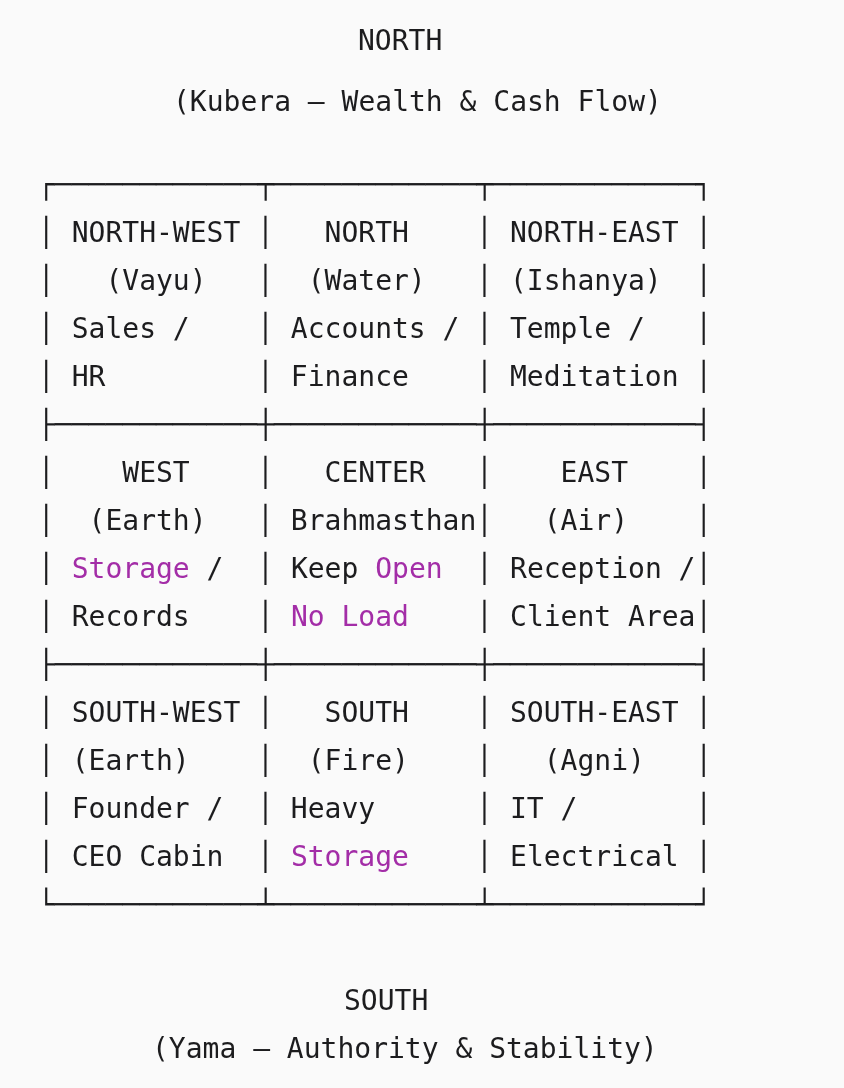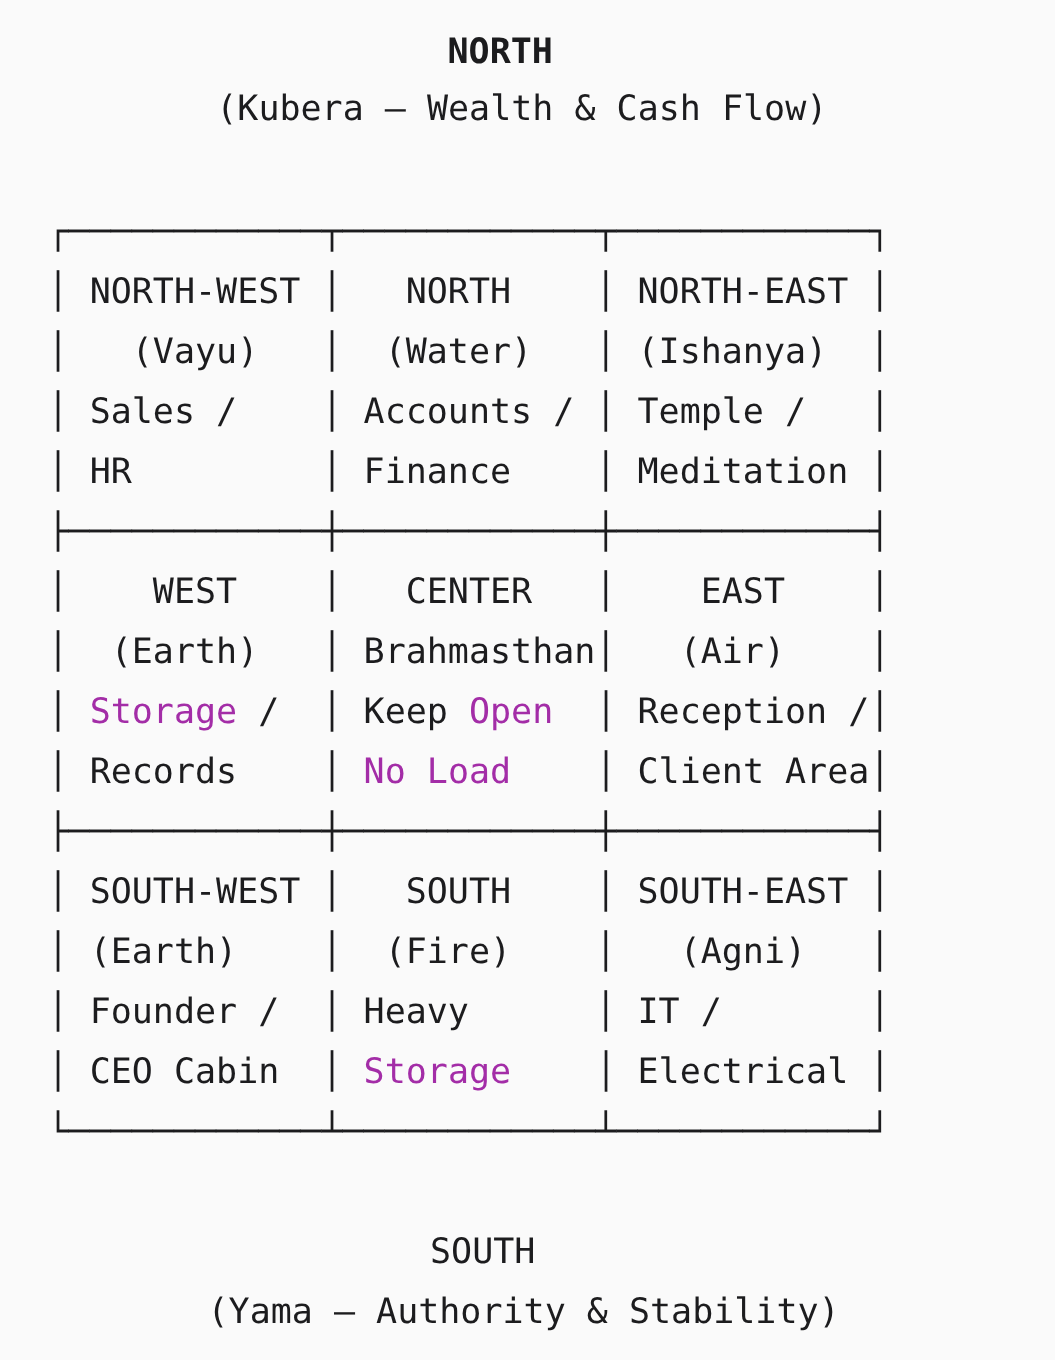--- a/index.html
+++ b/index.html
@@ -9,24 +9,24 @@
     color: var(--fg, #1c1c1e);
     overflow: hidden; position: relative;
     font-family: "DejaVu Sans Mono", "Liberation Mono", monospace;
   }
   .mono-line {
     position: absolute;
     font-size: 28px;
     line-height: 48px;
     white-space: pre;
   }
-  #north-label  { left: 358px; top: 17px; font-weight: bold;  }
-  #north-desc   { left: 173px; top: 63px;  }
+  #north-label  { left: 358px; top: 17px;  }
+  #north-desc   { left: 173px; top: 78px;  }
   #south-label  { left: 344px; top: 977px; }
-  #south-desc   { left: 166px; top: 1025px; text-align: right;}
+  #south-desc   { left: 152px; top: 1025px; text-align: right;}
   #art {
     position: absolute;
     left: 38px; top: 161px;
     margin: 0;
     font-size: 28px;
     line-height: 48px;
     white-space: pre;
     font-family: inherit;
   }
   .accent { color: var(--accent, #a32da7); }

